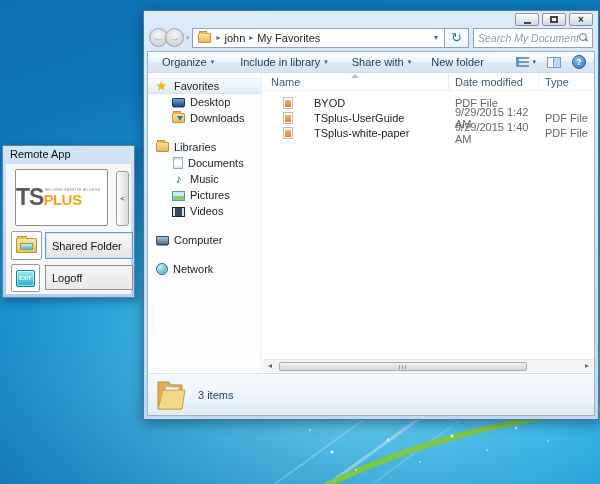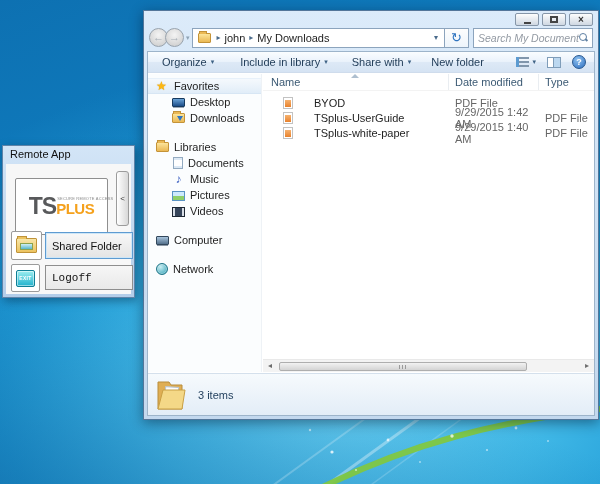--- a/index.html
+++ b/index.html
@@ -148,23 +148,23 @@
   .statusbar { position:absolute; left:0; right:0; bottom:0; height:42px;
     background:linear-gradient(#f6fafd,#e3edf7); border-top:1px solid #d4e0ec;
     display:flex; align-items:center; padding-left:8px; gap:12px; color:#1e3c5a; }
 
   
   .rapp { position:absolute; left:2px; top:145px; width:133px; height:153px;
     background:linear-gradient(#d3e5f7,#b3cde9); border:1px solid #5f83a8;
     box-shadow:2px 3px 9px rgba(0,20,40,.4); }
   .rapp-title { height:17px; padding:2px 0 0 7px; color:#101010; }
   .rapp-body { position:absolute; left:3px; right:3px; top:18px; bottom:3px; background:#f7f7f7; }
-  .logo-panel { position:absolute; left:9px; top:14px; width:93px; height:57px;
+  .logo-panel { position:absolute; left:9px; top:5px; width:93px; height:57px;
     background:#fff; border:1px solid #8f8f8f; border-radius:2px;
-    display:flex; align-items:center; justify-content:center; }
+    display:flex; align-items:center; justify-content:flex-start; }
   .logo { display:flex; align-items:baseline; }
   .logo-ts { font-weight:bold; font-size:23px; letter-spacing:-1px; color:#58595b; line-height:1; }
   .logo-plus-wrap { position:relative; }
   .logo-plus { font-weight:bold; font-size:15px; letter-spacing:-.5px; color:#f5a11c; line-height:1; }
   .logo-tagline { position:absolute; top:-5px; left:1px; font-size:4px; color:#8a8a8a; white-space:nowrap; letter-spacing:.2px; }
   .collapse-btn { position:absolute; right:2px; top:7px; width:13px; height:55px;
     background:linear-gradient(90deg,#ffffff,#d8d8d8); border:1px solid #9b9b9b; border-radius:3px;
     font-size:8px; color:#333; display:flex; align-items:center; justify-content:center; }
   .icon-btn { position:absolute; left:5px; width:31px; height:29px; background:#fff;
     border:1px solid #9b9b9b; border-radius:2px; display:flex; align-items:center; justify-content:center; }
@@ -178,21 +178,21 @@
     background:linear-gradient(#cfeef5,#59b6c9); border:1px solid #8aa24d; }
   .exit-ic { width:19px; height:17px; border:1px solid #0e7f96; border-radius:2px;
     background:linear-gradient(#9deef0,#22b2cd); color:#fff; font-weight:bold; font-size:5px;
     display:flex; align-items:center; justify-content:center; letter-spacing:.3px;
     box-shadow:inset 0 0 0 1px rgba(255,255,255,.5); }
   .rbtn { position:absolute; left:39px; width:88px; display:flex; align-items:center;
     padding-left:6px; color:#111; border-radius:0; }
   .rbtn.shared { top:68px; height:27px; border:1px solid #5e9bd1;
     box-shadow:inset 0 0 0 1px #cde6f7; background:linear-gradient(#f8f8f8,#e4e4e4); }
   .rbtn.logoff { top:101px; height:25px; border:1px solid #8e8e8e;
-    background:linear-gradient(#f6f6f6,#e9e9e9);font-family:Liberation Mono, monospace; }
+    background:linear-gradient(#f6f6f6,#e9e9e9); }
 </style>
 </head>
 <body>
 
 <div class="desktop">
   <svg class="decor" width="600" height="484" viewBox="0 0 600 484">
     <path d="M250,502 L468,344" stroke="rgba(255,255,255,0.22)" stroke-width="2" fill="none"></path>
     <path d="M298,506 L525,342" stroke="rgba(255,255,255,0.34)" stroke-width="3" fill="none"></path>
     <path d="M342,506 L548,356" stroke="rgba(255,255,255,0.18)" stroke-width="1.5" fill="none"></path>
     <path d="M305,496 C400,446 498,418 645,404" stroke="#7fc742" stroke-width="6" fill="none" stroke-linecap="round" opacity="0.95"></path>
@@ -225,21 +225,21 @@
 
   <div class="addr">
     <div class="navbtn">←</div>
     <div class="navbtn fwd">→</div>
     <div class="navchev">▾</div>
     <div class="addrbox">
       <span class="minifolder"></span>
       <span class="crumb-sep">▸</span>
       <span class="crumb">john</span>
       <span class="crumb-sep">▸</span>
-      <span class="crumb">My Downloads</span>
+      <span class="crumb">My Favorites</span>
       <span class="addr-caret">▾</span>
     </div>
     <div class="refreshbtn">↻</div>
     <div class="searchbox">
       <input type="text" placeholder="Search My Documents" style="">
       <span class="mag"></span>
     </div>
   </div>
 
   <div class="client">

